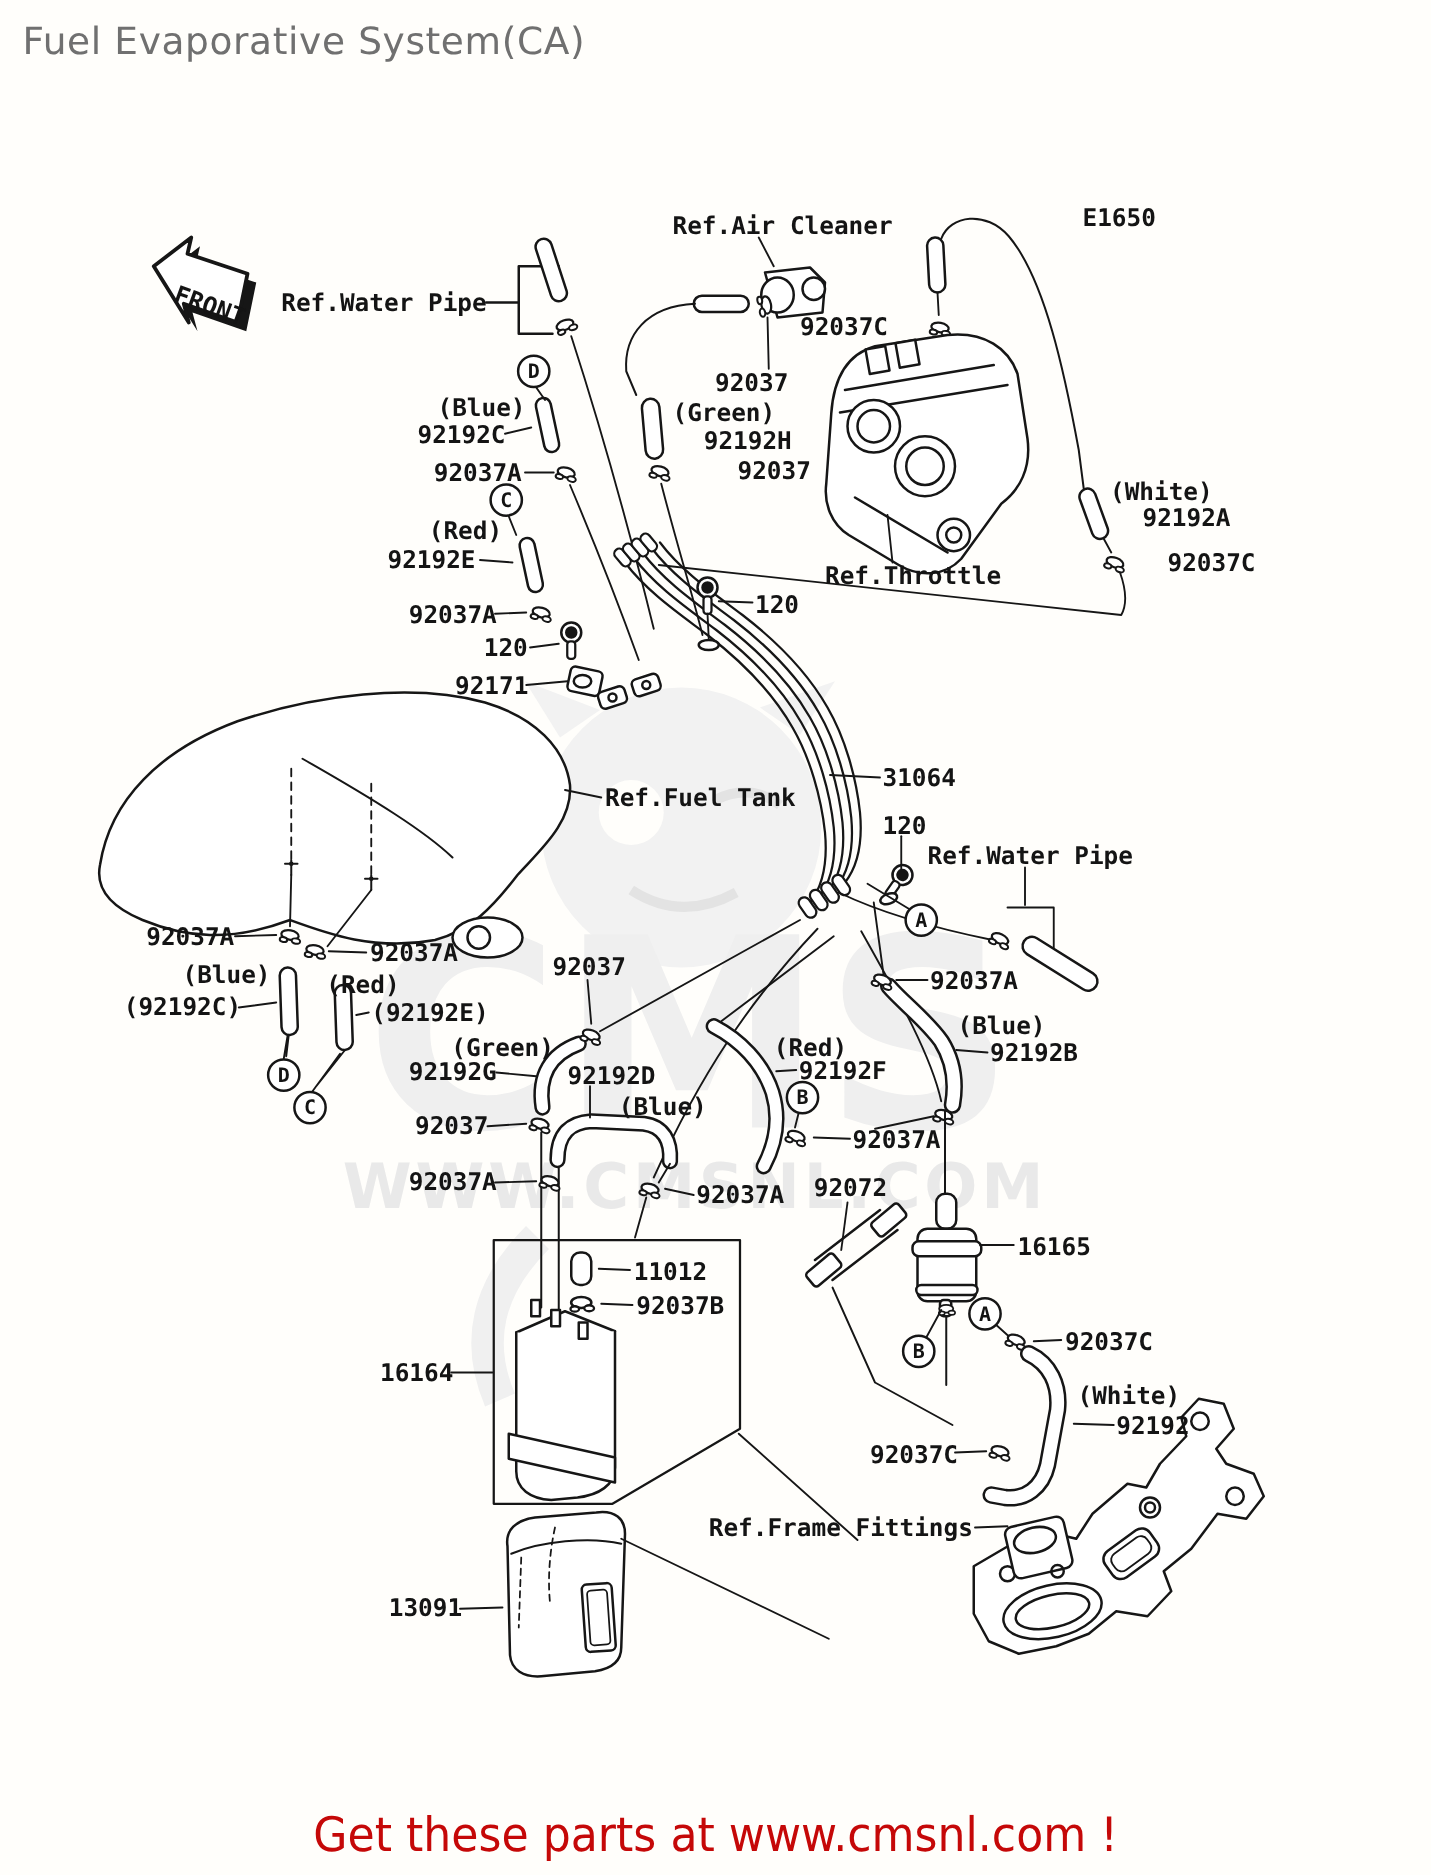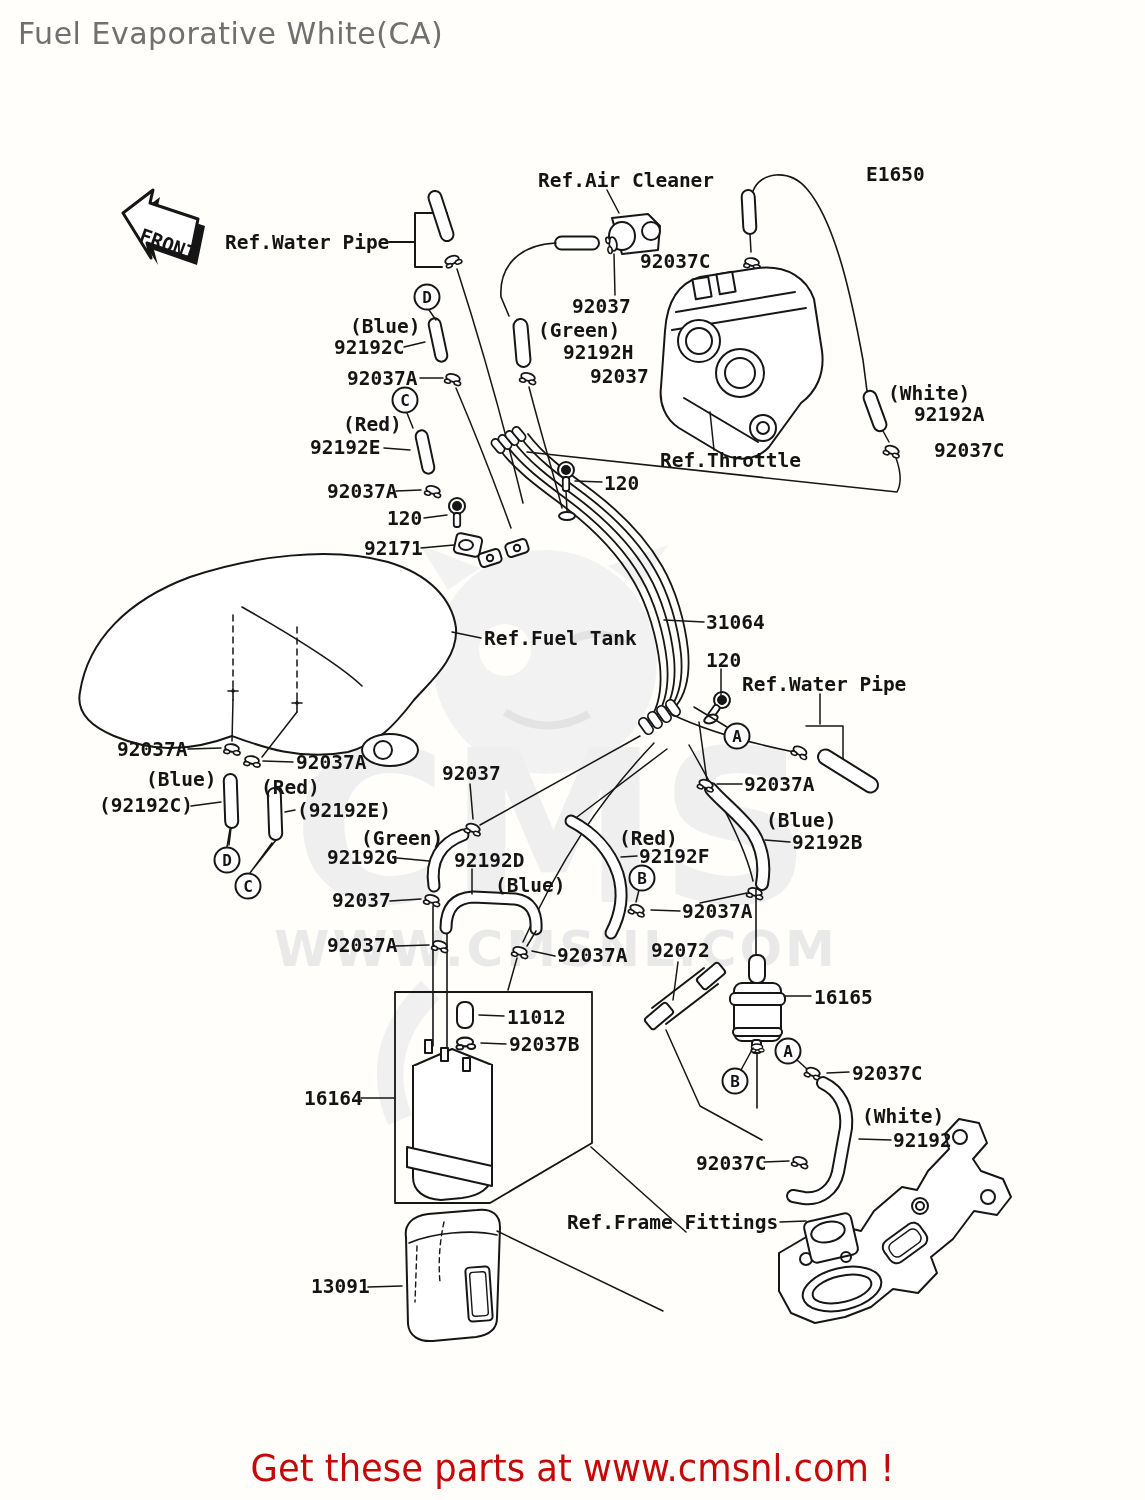--- a/index.html
+++ b/index.html
@@ -9,21 +9,21 @@
           font:400 38px "DejaVu Sans",sans-serif;color:#c50808;transform:scaleX(.93);}
   svg{position:absolute;left:0;top:0;}
   text.lbl{font-family:"DejaVu Sans Mono","Liberation Mono",monospace;font-weight:700;font-size:19.5px;fill:#141414;}
   text.circ{font-family:"DejaVu Sans Mono","Liberation Mono",monospace;font-weight:700;font-size:16px;fill:#141414;text-anchor:middle;}
   .wmBig{font-family:"DejaVu Sans",sans-serif;font-weight:700;}
 </style>
 </head>
 <body>
 
 <div class="page">
-  <div class="title">Fuel Evaporative White(CA)</div>
+  <div class="title">Fuel Evaporative System(CA)</div>
 
   <svg id="diagram-svg" width="1145" height="1500" viewBox="0 0 1145 1500">
     <defs>
       <g id="clampsym">
         <ellipse rx="7" ry="3.8" fill="#fff" stroke="#161616" stroke-width="1.8"></ellipse>
         <ellipse cx="5.5" cy="4" rx="3.4" ry="2.1" fill="#fff" stroke="#161616" stroke-width="1.6"></ellipse>
         <ellipse cx="-4.5" cy="4.5" rx="3" ry="1.9" fill="#fff" stroke="#161616" stroke-width="1.6"></ellipse>
       </g>
       <g id="boltsym">
         <circle r="8" fill="#fff" stroke="#161616" stroke-width="2"></circle>

